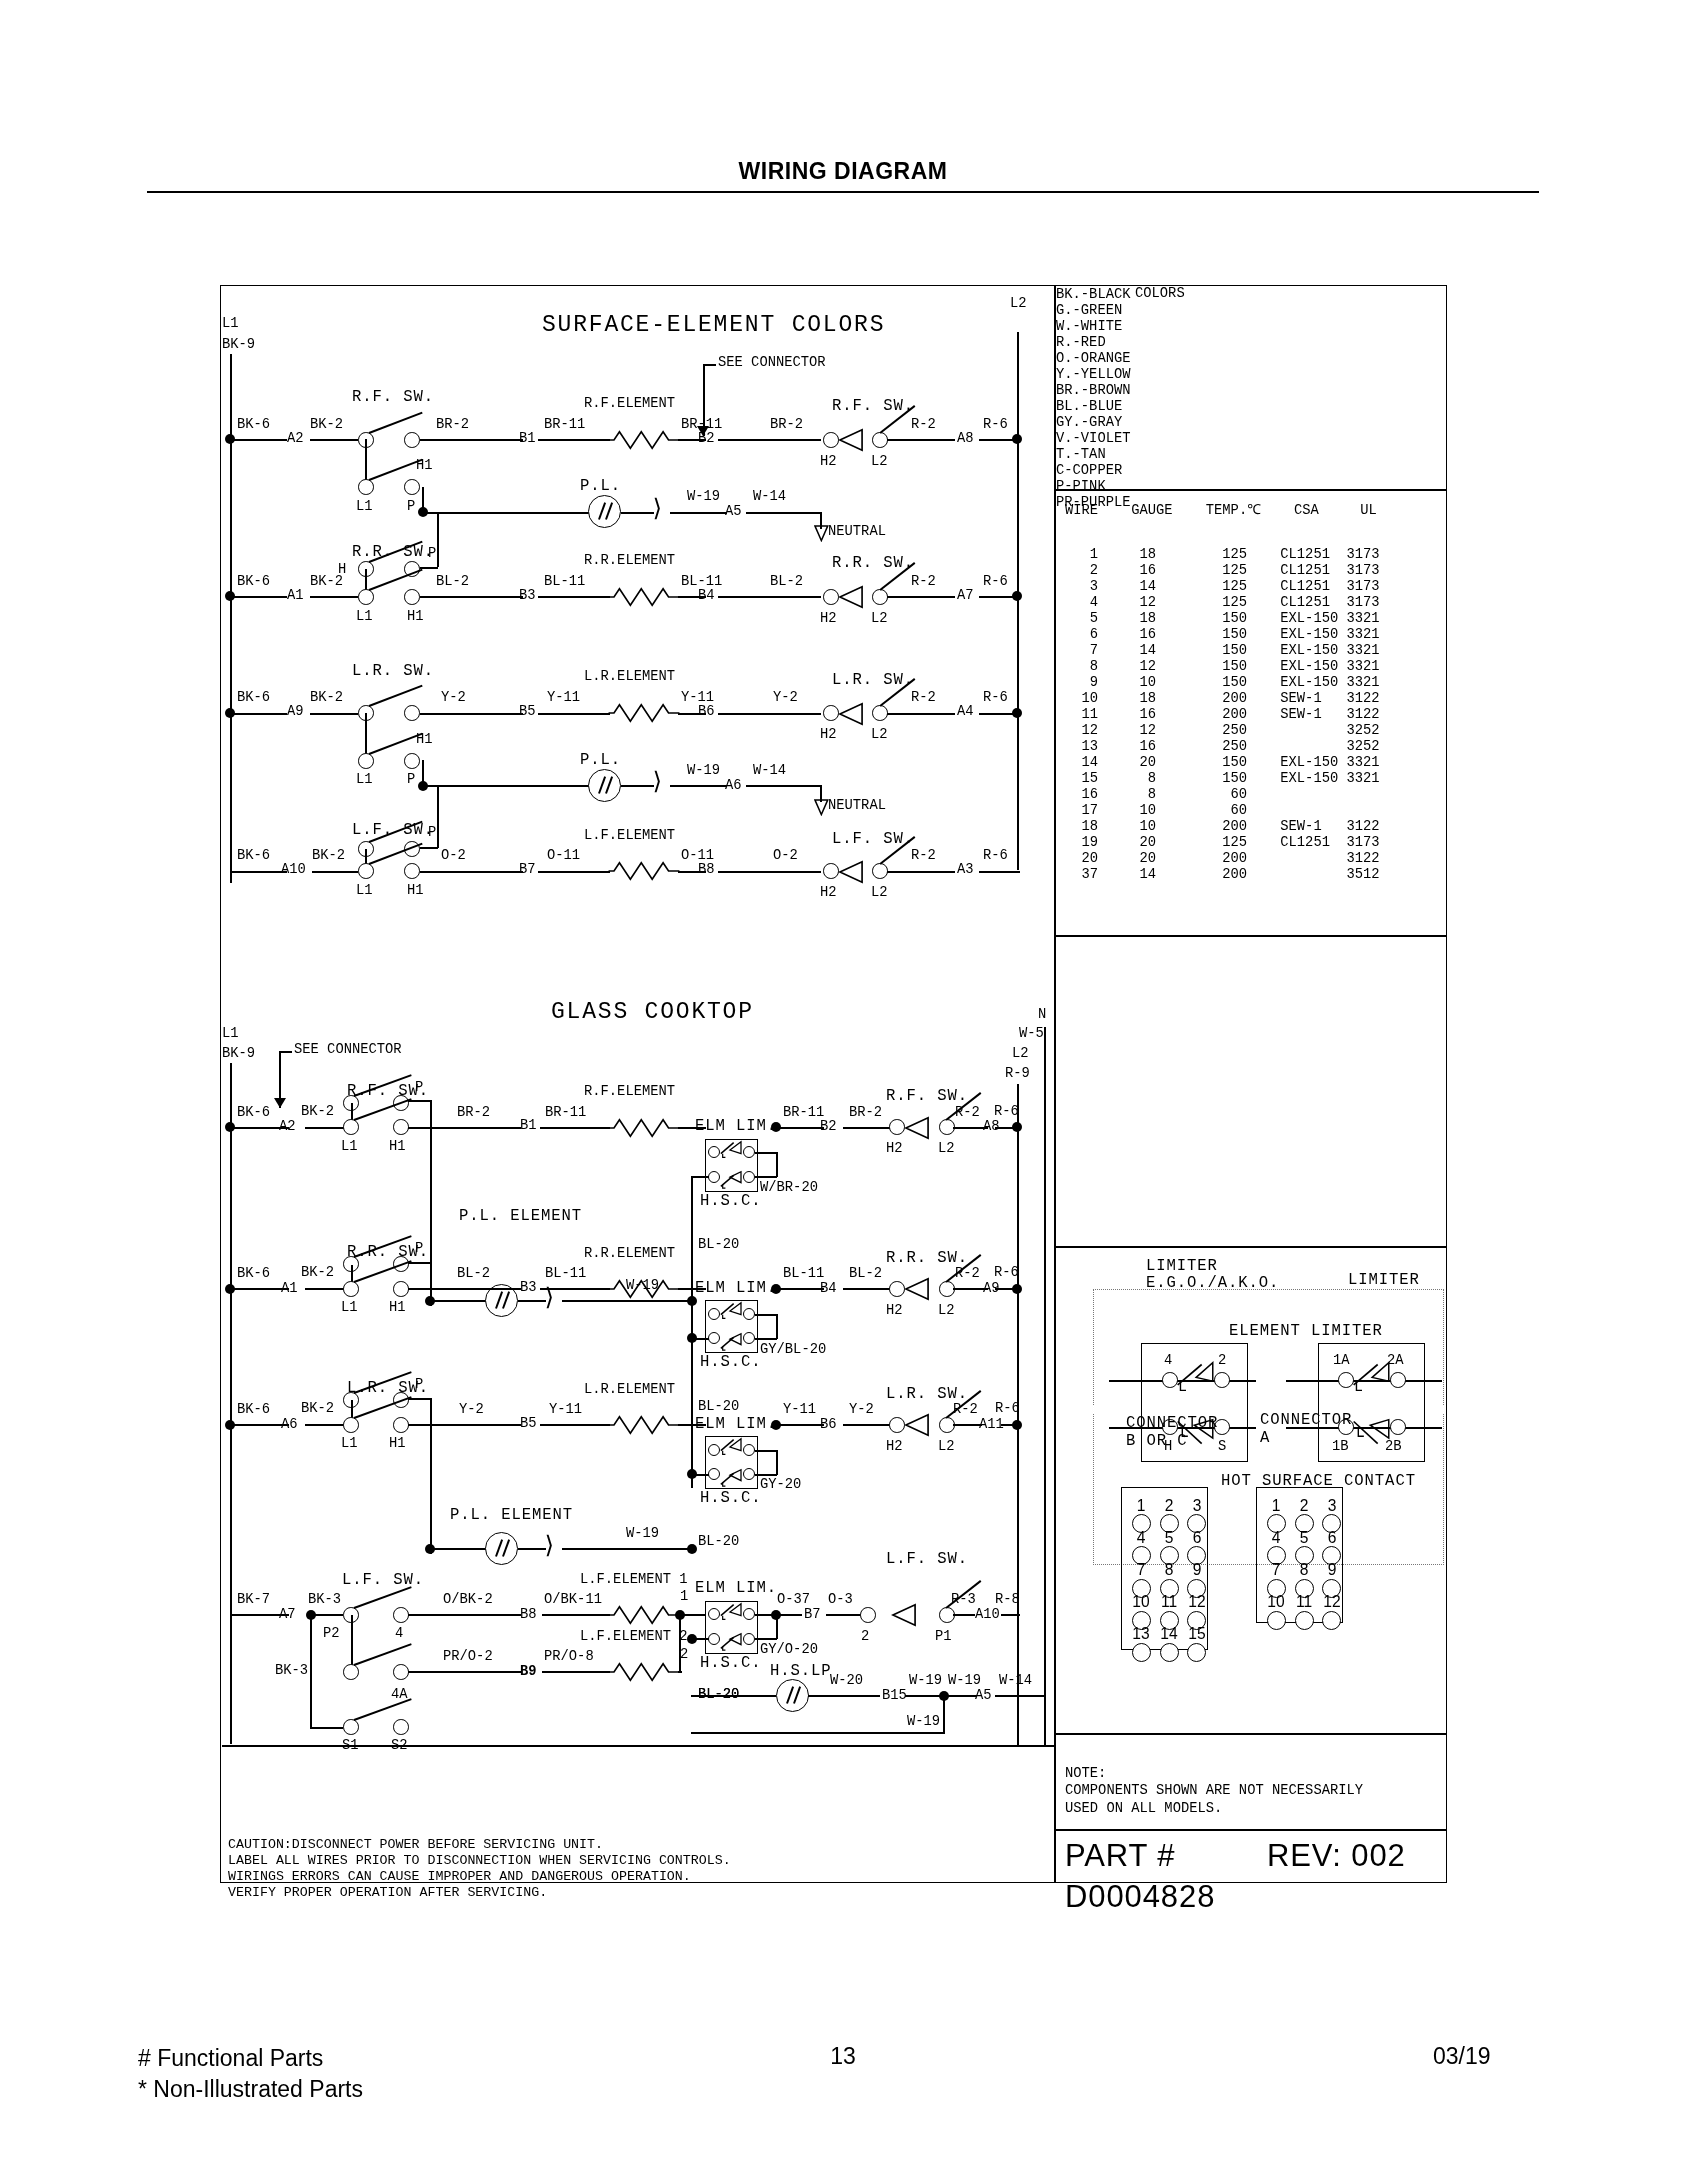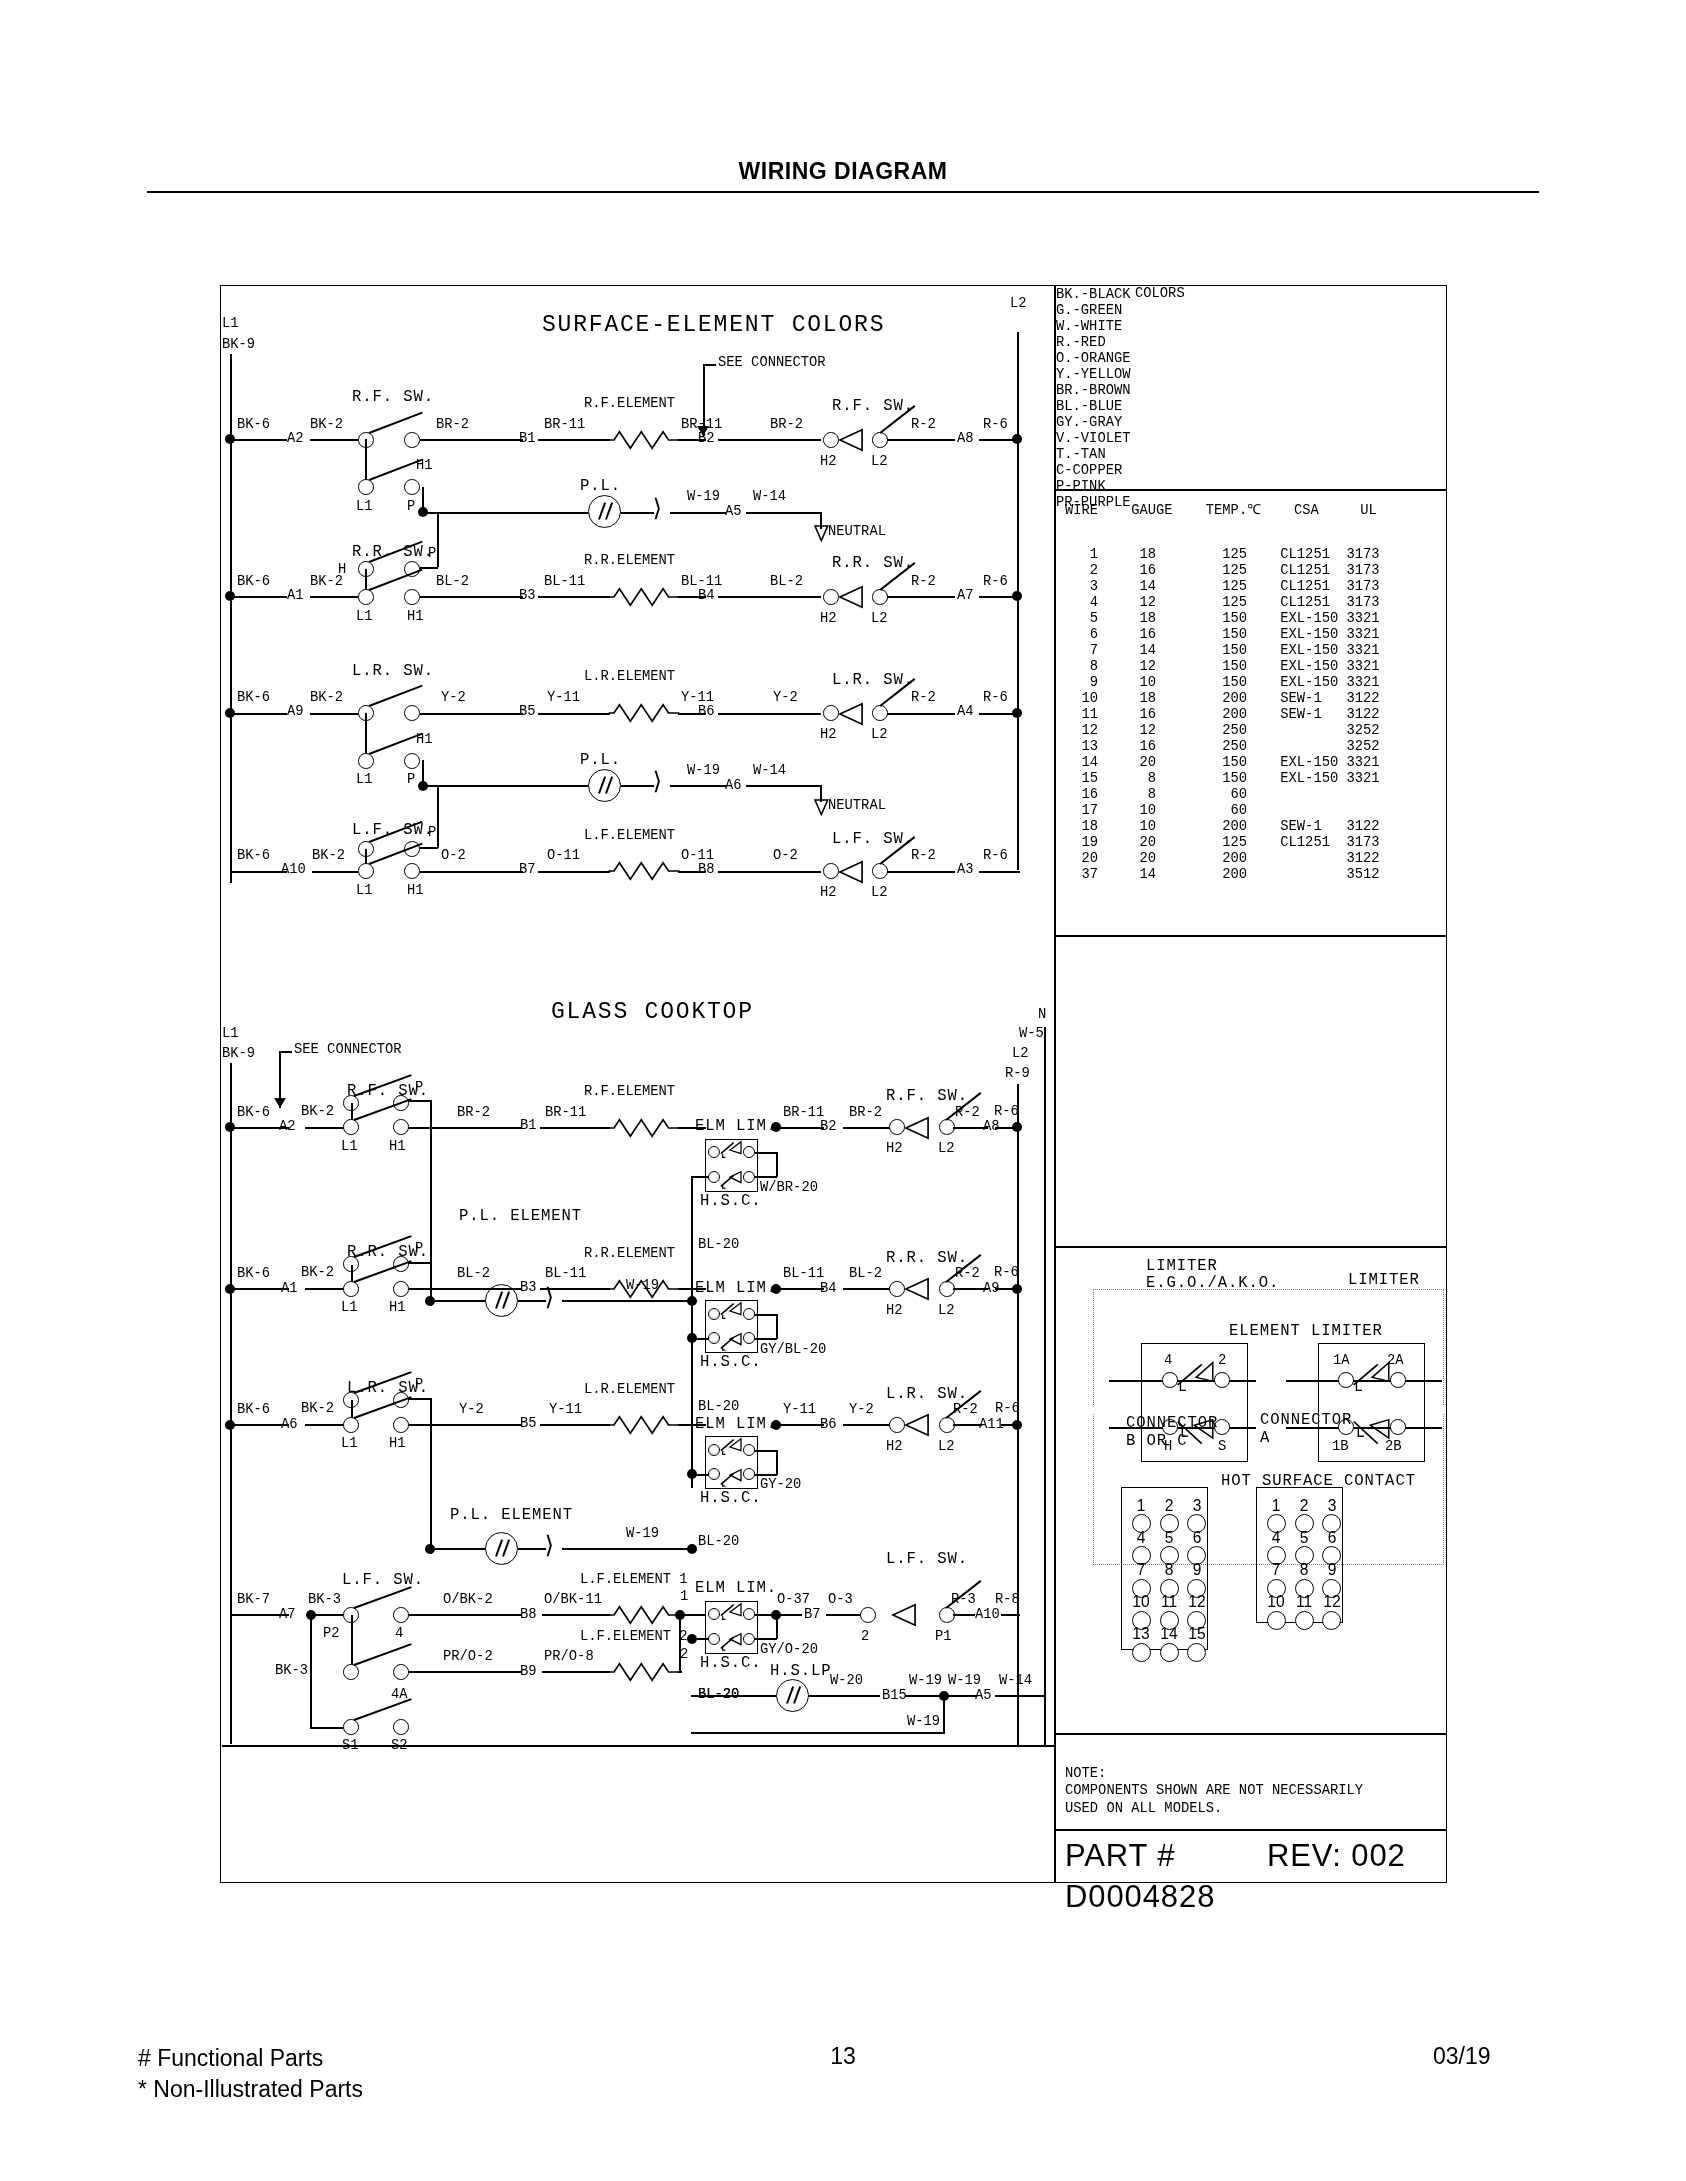--- a/index.html
+++ b/index.html
@@ -660,21 +660,21 @@
   <div class="lbl" style="left:544px;top:1593px;">O/BK-11</div>
   <div class="lbl" style="left:580px;top:1573px;">L.F.ELEMENT 1</div>
   <svg class="res" style="left:608px;top:1605px;width:72px;" viewBox="0 0 78 22">
       <polyline points="0,11 6,11 12,2 24,20 36,2 48,20 60,2 66,11 78,11" fill="none" stroke="#000" stroke-width="1.8"></polyline>
     </svg>
   <div class="w" style="left:678px;top:1614px;width:27.5px;"></div>
   <div class="node" style="left:675px;top:1610px;"></div>
 
   <div class="w" style="left:408px;top:1671px;width:113px;"></div>
   <div class="lbl" style="left:443px;top:1650px;">PR/O-2</div>
-  <div class="lbl" style="left:520px;top:1665px;">B9</div>
+  <div class="lbl" style="left:520px;top:1665px;font-weight:bold;">B9</div>
   <div class="w" style="left:542px;top:1671px;width:68px;"></div>
   <div class="lbl" style="left:544px;top:1650px;">PR/O-8</div>
   <div class="lbl" style="left:580px;top:1630px;">L.F.ELEMENT 2</div>
   <svg class="res" style="left:608px;top:1662px;width:72px;" viewBox="0 0 78 22">
       <polyline points="0,11 6,11 12,2 24,20 36,2 48,20 60,2 66,11 78,11" fill="none" stroke="#000" stroke-width="1.8"></polyline>
     </svg>
   <div class="w" style="left:678px;top:1671px;width:3.7px;"></div>
   <div class="wv" style="left:679px;top:1614px;height:57px;"></div>
 
   <div class="lbl t" style="left:695px;top:1581px;">ELM LIM.</div>
@@ -913,20 +913,24 @@
       <div class="pin" style="left: 1322px; top: 1611px;"></div>
     </div>
 
   <div class="abs" id="note-block">NOTE:
 COMPONENTS SHOWN ARE NOT NECESSARILY
 USED ON ALL MODELS.</div>
   <div class="abs" id="part-label">PART #</div>
   <div class="abs" id="rev-label">REV: 002</div>
   <div class="abs" id="part-number">D0004828</div>
 
+  <div class="abs" id="caution-block">CAUTION:DISCONNECT POWER BEFORE SERVICING UNIT.
+LABEL ALL WIRES PRIOR TO DISCONNECTION WHEN SERVICING CONTROLS.
+WIRINGS ERRORS CAN CAUSE IMPROPER AND DANGEROUS OPERATION.
+VERIFY PROPER OPERATION AFTER SERVICING.</div>
 
   <div class="abs" id="footer-left">
     <div># Functional Parts</div>
     <div>* Non-Illustrated Parts</div>
   </div>
   <div class="abs" id="footer-page">13</div>
   <div class="abs" id="footer-date">03/19</div>
 
 </div>
 

